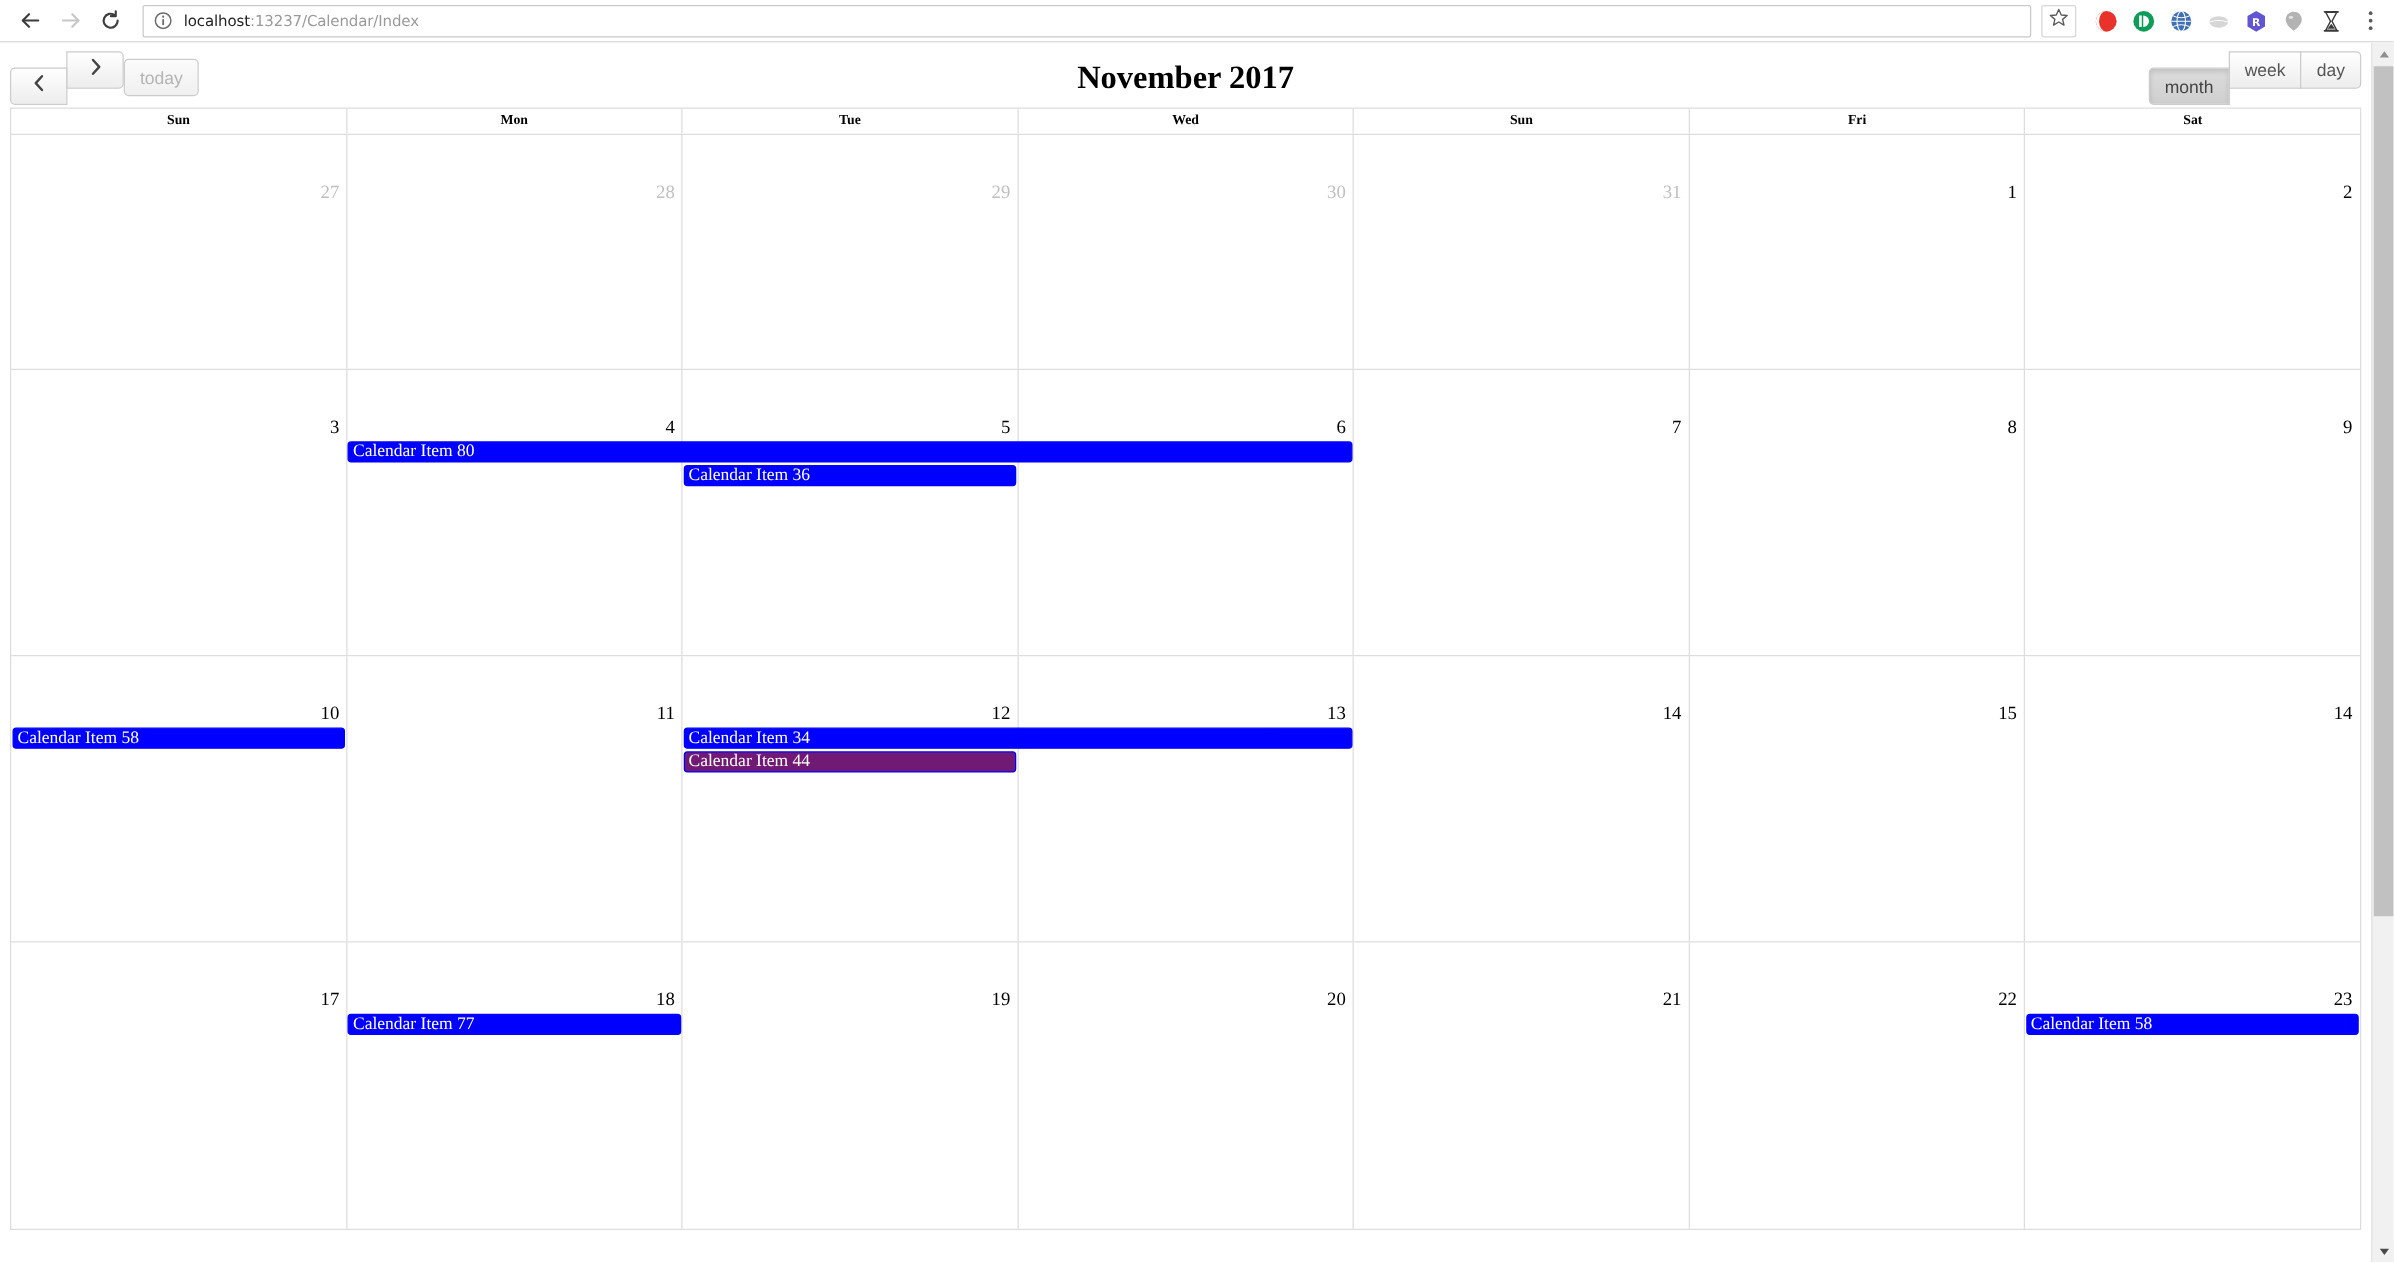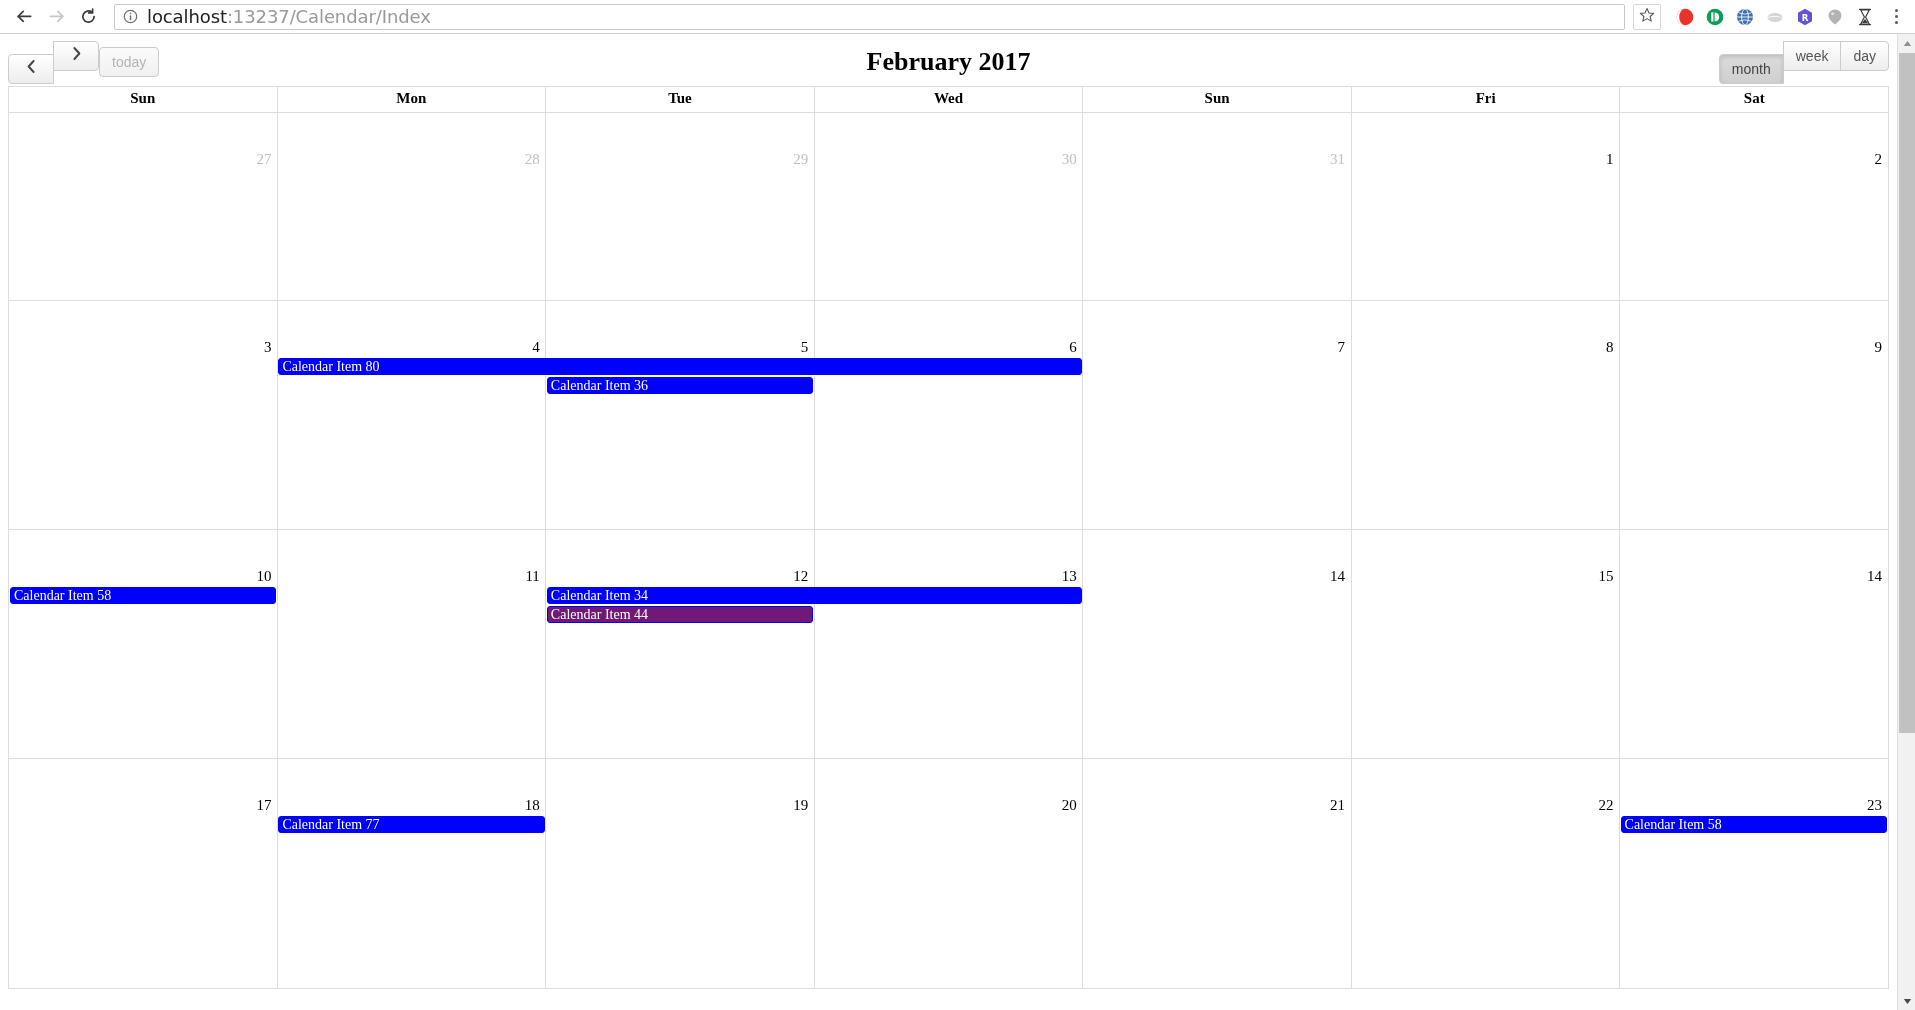--- a/index.html
+++ b/index.html
@@ -38,21 +38,21 @@
     border-radius: 2px;
     background: #fff;
     display: flex;
     align-items: center;
     padding: 0 8px;
     min-width: 0;
   }
   .omnibox .info-icon { flex: 0 0 auto; margin-right: 9px; display:flex; }
   .url-text {
     font-family: "DejaVu Sans", sans-serif;
-    font-size: 18px;
+    font-size: 12px;
     color: #9a9a9a;
     white-space: nowrap;
     overflow: hidden;
     text-overflow: ellipsis;
     letter-spacing: -0.1px;
   }
   .url-text .host { color: #222222; }
   .star-btn {
     flex: 0 0 auto;
     width: 28px; height: 26px;
@@ -149,21 +149,21 @@
     align-items: center;
   }
 
   
   .fc-view { border: 1px solid #dddddd; border-top: 1px solid #dddddd; }
   .fc-head-row { display: flex; border-bottom: 1px solid #dddddd; }
   .fc-head-cell {
     flex: 1 1 0;
     text-align: center;
     font-family: "Liberation Serif", "DejaVu Serif", serif;
-    font-size: 15px;
+    font-size: 11px;
     font-weight: bold;
     color: #000;
     padding: 3px 0 5px 0;
     border-right: 1px solid #dddddd;
   }
   .fc-head-cell:last-child { border-right: none; }
 
   .fc-week {
     position: relative;
     border-bottom: 1px solid #dddddd;
@@ -355,21 +355,21 @@
             <span class="chev">
               <svg width="13" height="15" viewBox="0 0 13 15">
                 <path d="M4.4 2.0 L9.4 7.5 L4.4 13.0" fill="none" stroke="#444" stroke-width="1.9" stroke-linecap="round" stroke-linejoin="round"></path>
               </svg>
             </span>
           </button>
         </div>
         <button class="fc-btn single disabled">today</button>
       </div>
 
-      <h2 class="fc-title">February 2017</h2>
+      <h2 class="fc-title">November 2017</h2>
 
       <div class="fc-right">
         <div class="btn-group">
           <button class="fc-btn active">month</button>
           <button class="fc-btn">week</button>
           <button class="fc-btn">day</button>
         </div>
       </div>
     </div>
 

